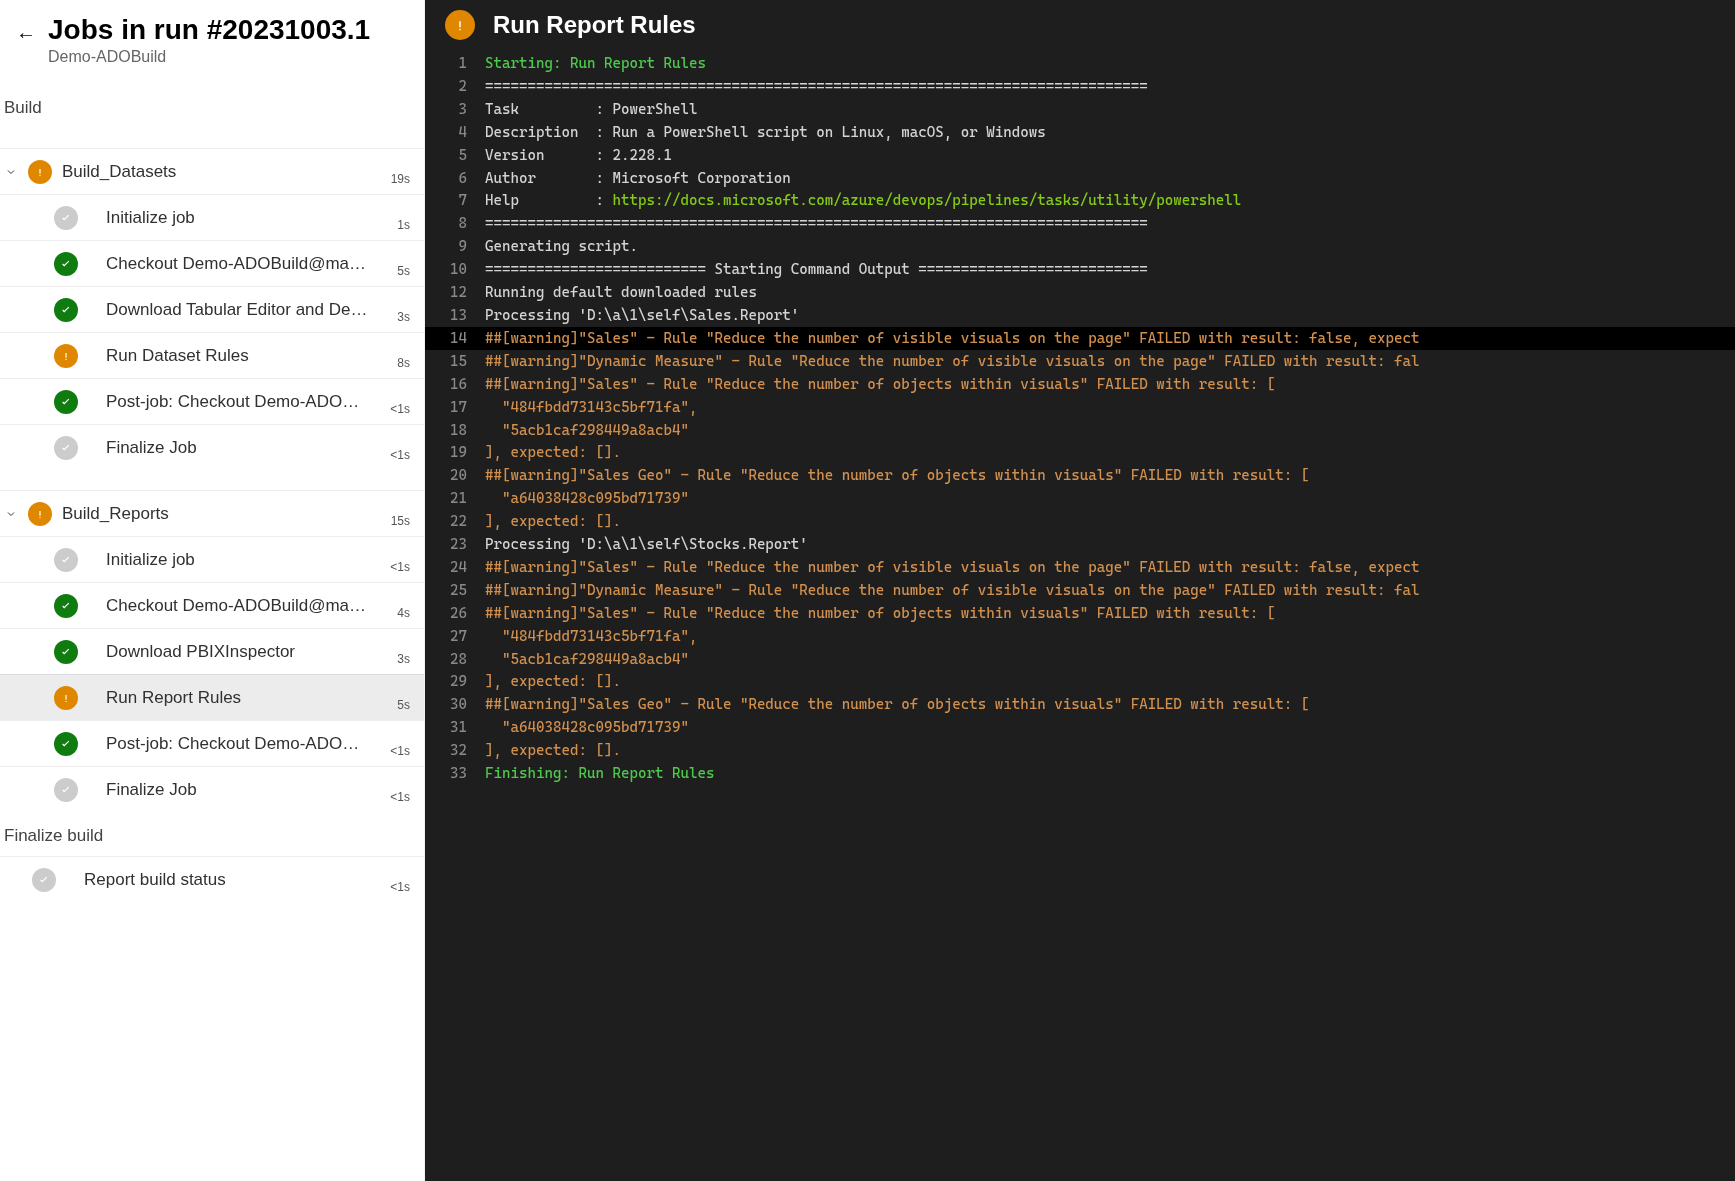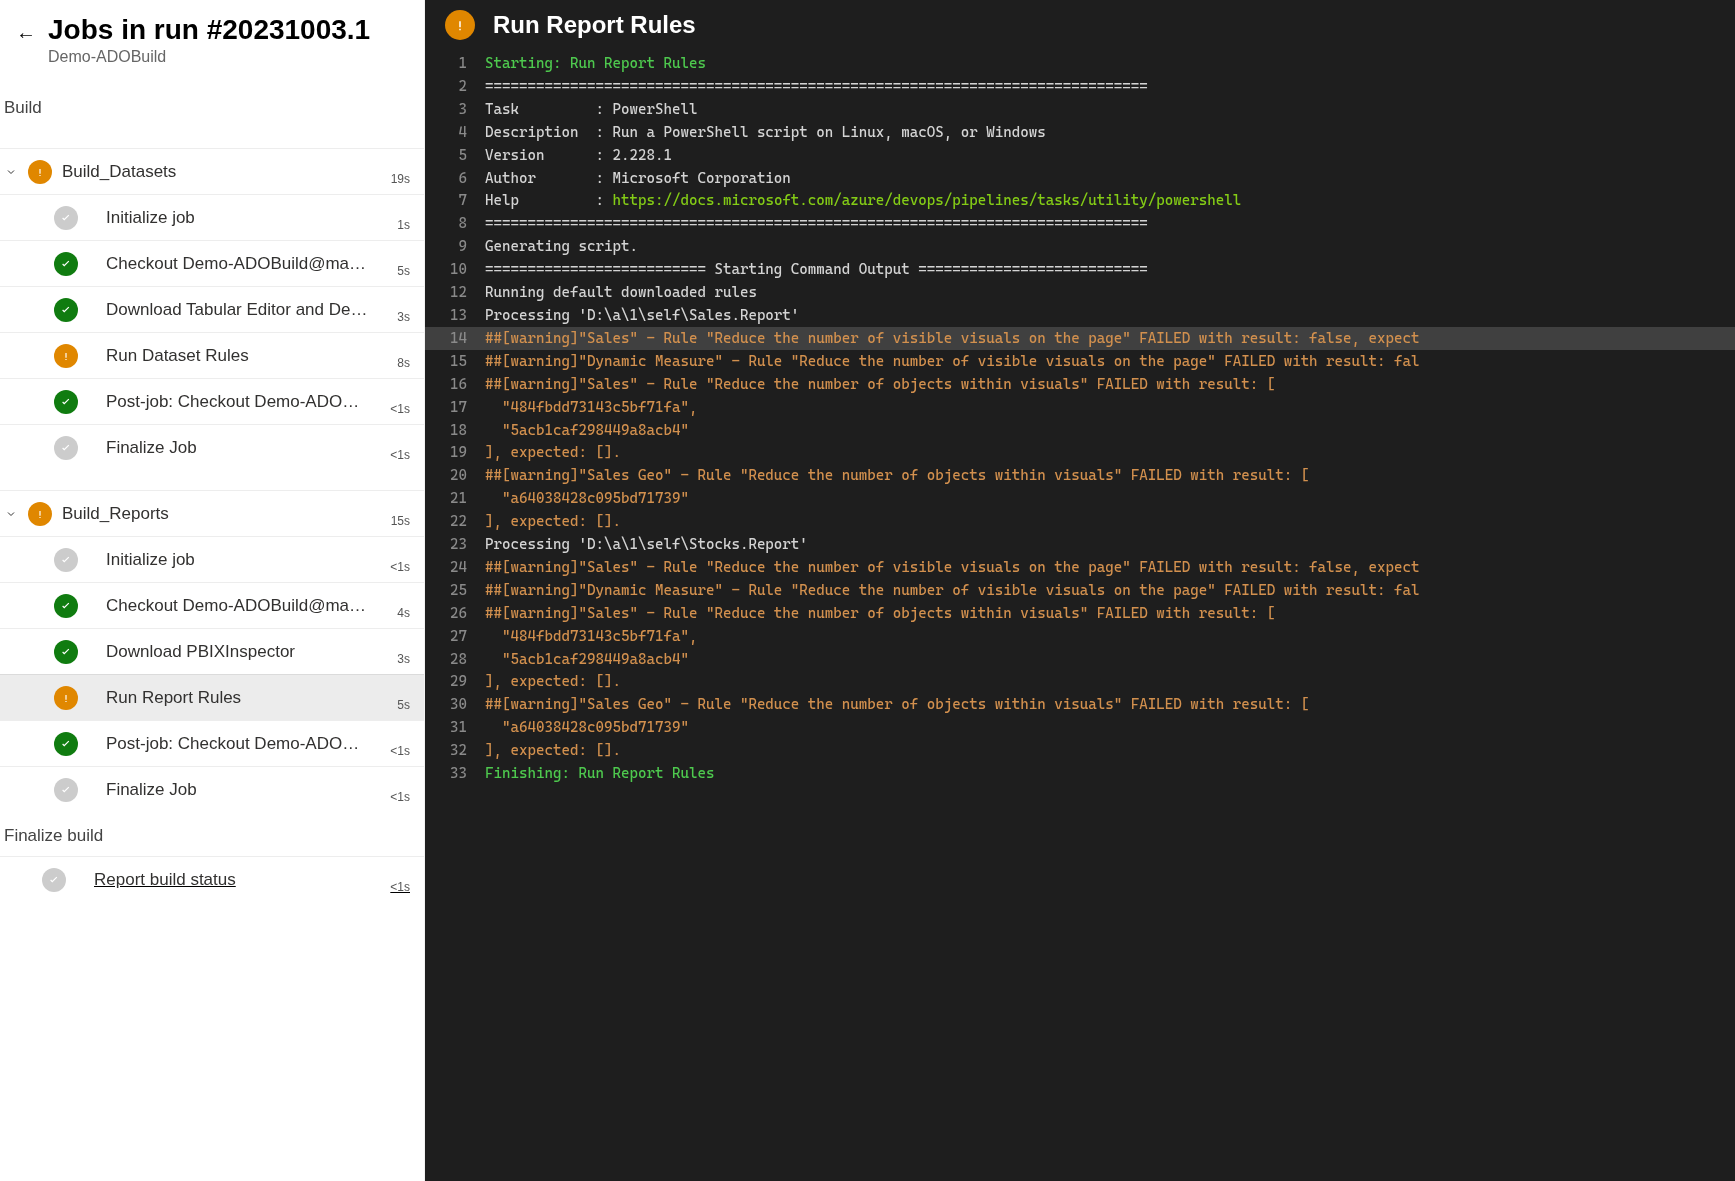--- a/index.html
+++ b/index.html
@@ -44,21 +44,21 @@
     display: flex;
     align-items: center;
     height: 46px;
     padding: 0 14px 0 4px;
     border-top: 1px solid rgba(0,0,0,0.07);
     cursor: pointer;
   }
   .job-row { gap: 10px; margin-top: 20px; }
   .step-row { padding-left: 54px; gap: 28px; }
   .step-row.selected { background: #ececec; }
-  .finalize-row { padding-left: 42px; text-decoration: underline; }
+  .finalize-row { padding-left: 32px; }
 
   .chevron { width: 14px; display: inline-flex; justify-content: center; }
   .chevron svg { width: 12px; height: 12px; stroke: #333; }
 
   .status-icon { width: 24px; height: 24px; border-radius: 50%; display: inline-flex; align-items:center; justify-content:center; flex: 0 0 auto; }
   .status-icon svg { width: 14px; height: 14px; }
   .st-warning  { background: #e08700; }
   .st-success  { background: #107c10; }
   .st-skipped  { background: #cccccc; }
 
@@ -93,21 +93,21 @@
 
   .log-body {
     flex: 1;
     overflow: auto;
     font-family: "Cascadia Mono", Consolas, monospace;
     font-size: 14.5px;
     line-height: 1.58;
     padding-bottom: 30px;
   }
   .log-line { display: flex; white-space: pre; }
-  .log-line.highlight { background: #404040; }
+  .log-line.highlight { background: #000000; }
   .gutter {
     width: 60px; min-width: 60px;
     text-align: right;
     color: #8a8a8a;
     padding-right: 18px;
     user-select: none;
   }
   .content { flex:1; overflow: hidden; }
 
   .c-default { color: #d4d4d4; }

